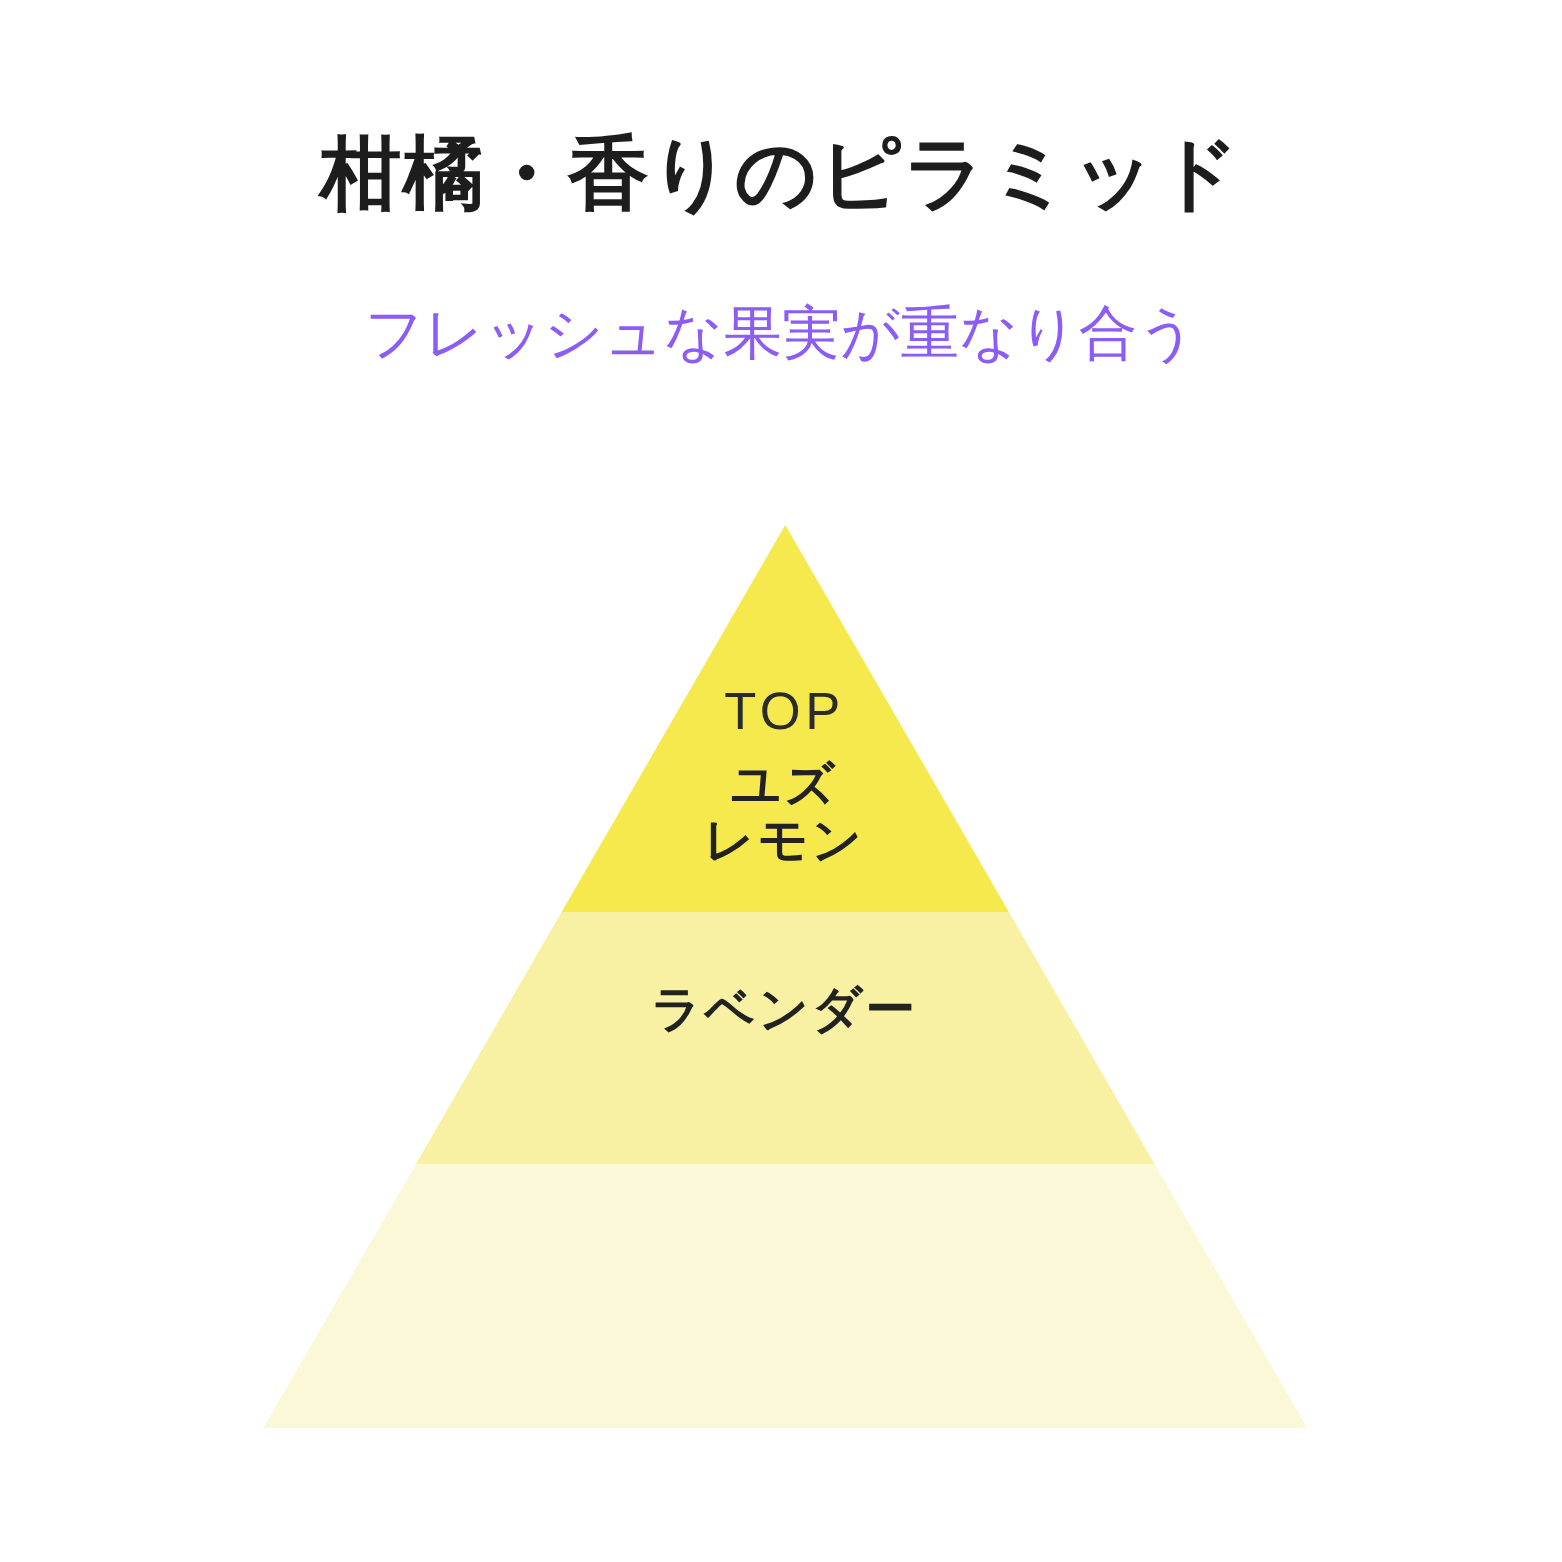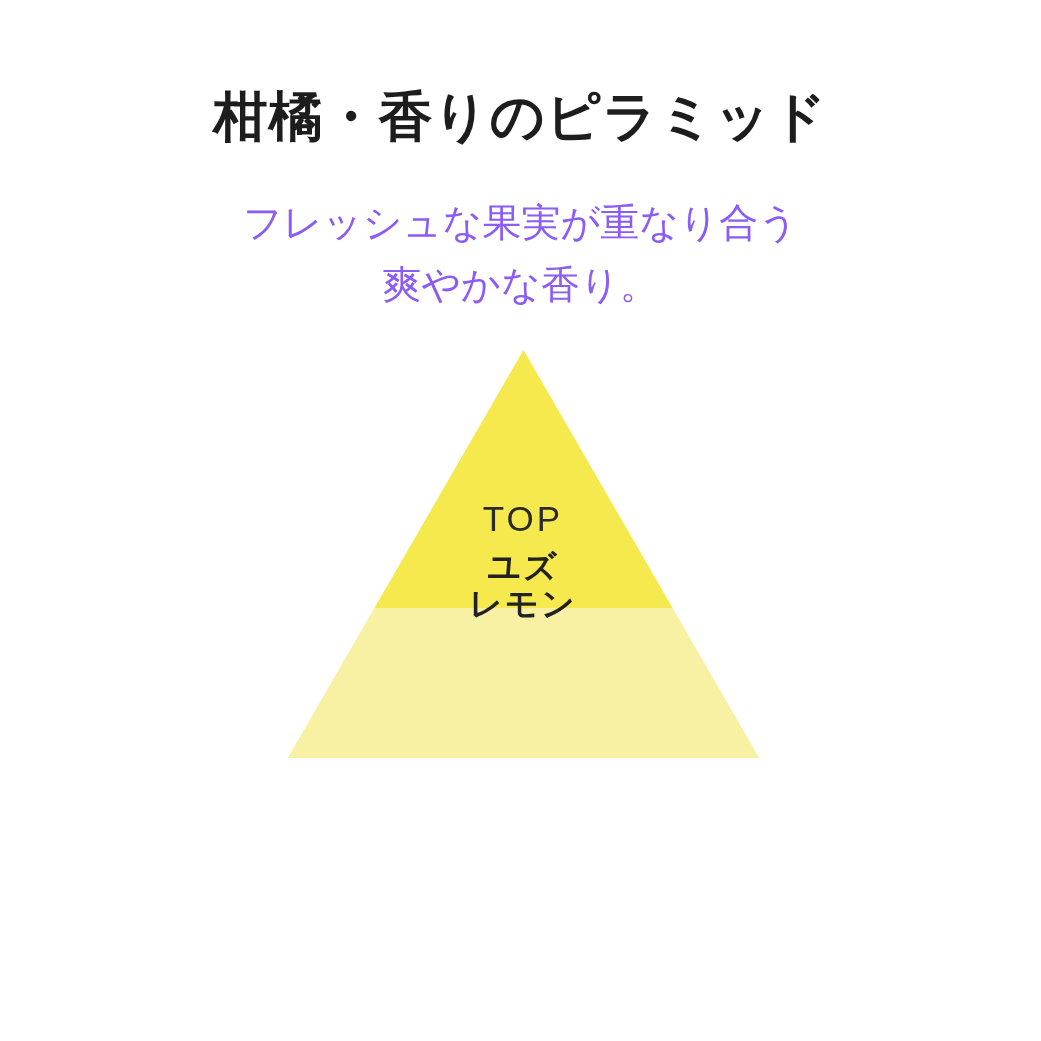--- a/index.html
+++ b/index.html
@@ -2,21 +2,21 @@
 <html><head>
 <meta charset="utf-8">
 <style>
   * { margin: 0; padding: 0; box-sizing: border-box; }
   html, body { background: #ffffff; }
   body { font-family: "Liberation Sans", "DejaVu Sans", sans-serif; }
 
   .canvas {
     position: relative;
     width: 1041px;
-    height: 758px;
+    height: 1041px;
     background: #ffffff;
     overflow: hidden;
   }
 
   .page-title {
     position: absolute;
     top: 84px;
     left: 0;
     width: 100%;
     text-align: center;
@@ -54,21 +54,21 @@
     display: block;
   }
 
   .tier-label {
     position: absolute;
     left: 523px;
     transform: translateX(-50%);
     text-align: center;
     white-space: nowrap;
   }
-  .tier-label.top    { top: 452px; margin-top: 44px; }
+  .tier-label.top    { top: 452px; }
   .tier-label.middle { top: 648px; }
   .tier-label.last   { top: 820px; }
 
   .tier-name {
     font-size: 35px;
     font-weight: 300;
     letter-spacing: 3px;
     color: #2b2b2b;
     line-height: 46px;
   }
@@ -84,35 +84,35 @@
 </style>
 </head>
 <body>
 
 <div class="canvas">
 
   <div class="page-title">柑橘・香りのピラミッド</div>
 
   <div class="page-subtitle">
     <div>フレッシュな果実が重なり合う</div>
-    <div>爽やかな香り。</div>
   </div>
 
   <div class="pyramid">
 
     <svg width="1041" height="1041" viewBox="0 0 1041 1041">
       <polygon points="523.5,350 374.4,608 672.6,608" fill="#F5E94E"></polygon>
       <polygon points="374.4,608 672.6,608 769.7,776 277.3,776" fill="#F8F0A3"></polygon>
       <polygon points="277.3,776 769.7,776 871.5,952 175.5,952" fill="#FBF8D8"></polygon>
     </svg>
 
     <div class="tier-label top">
       <div class="tier-name">TOP</div>
       <div class="tier-note first">ユズ</div>
       <div class="tier-note">レモン</div>
     </div>
 
     <div class="tier-label middle">
+      <div class="tier-note first">ラベンダー</div>
     </div>
 
 
   </div>
 </div>
 
 </body></html>

